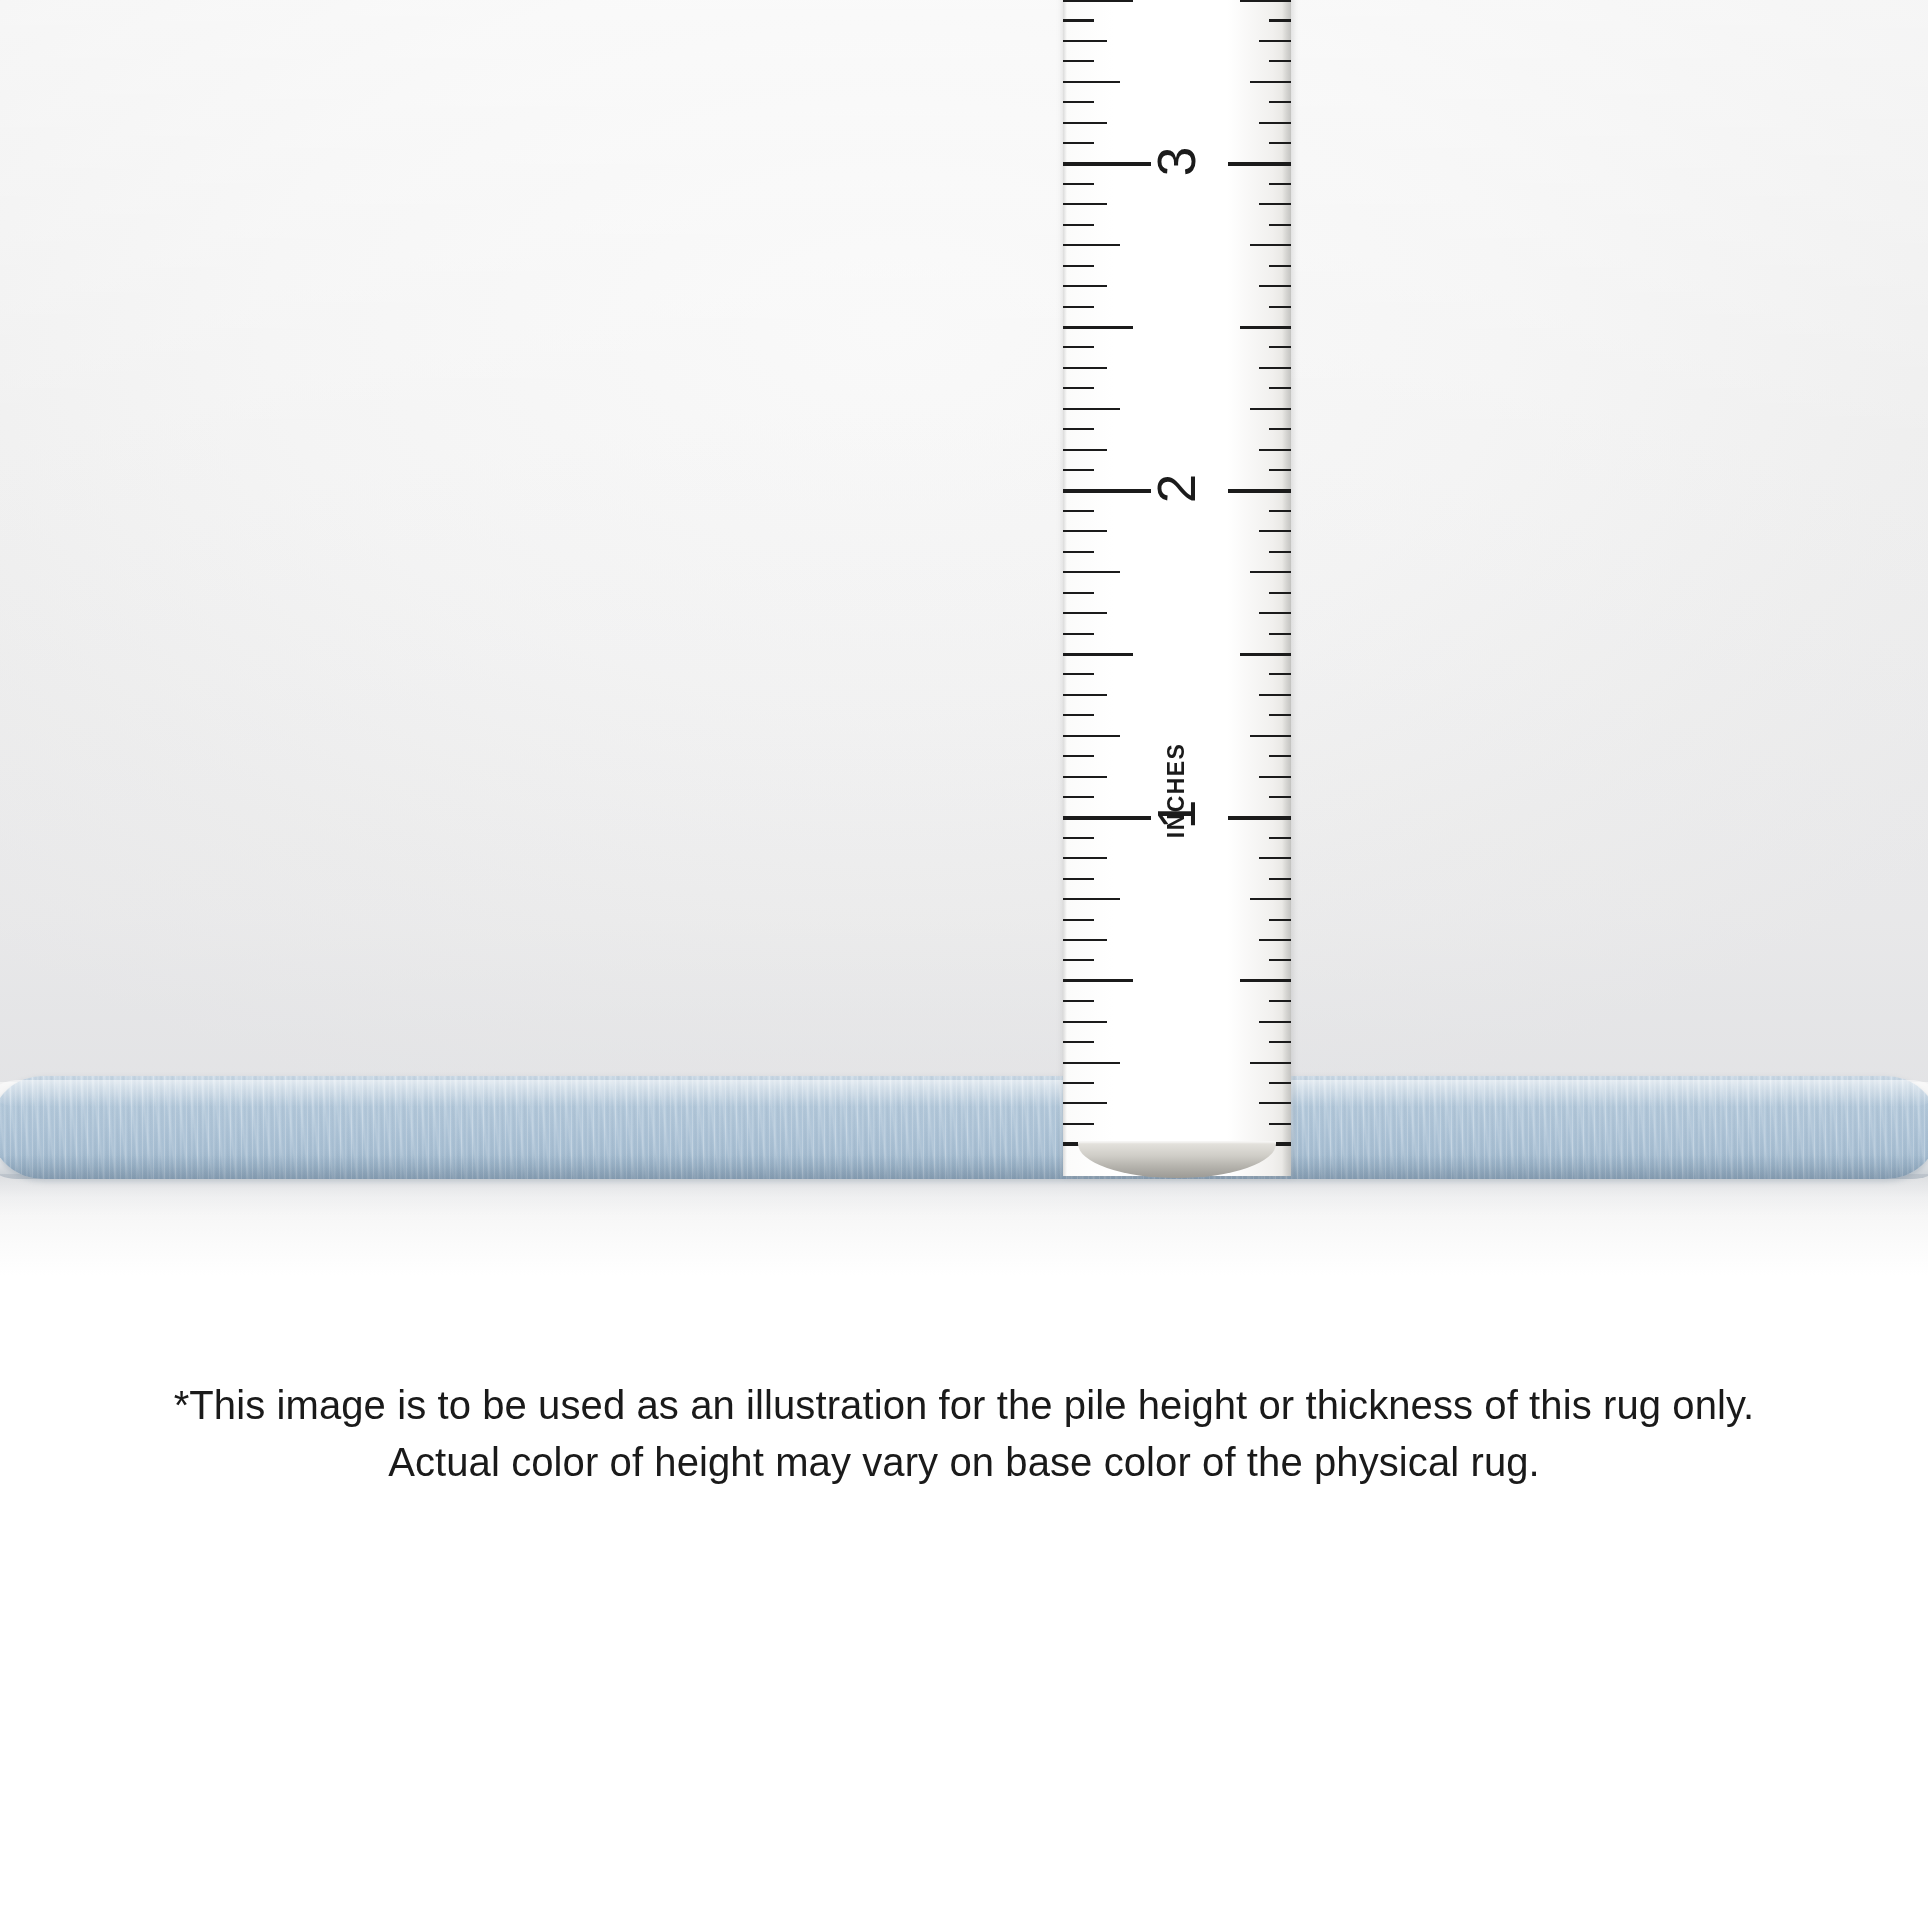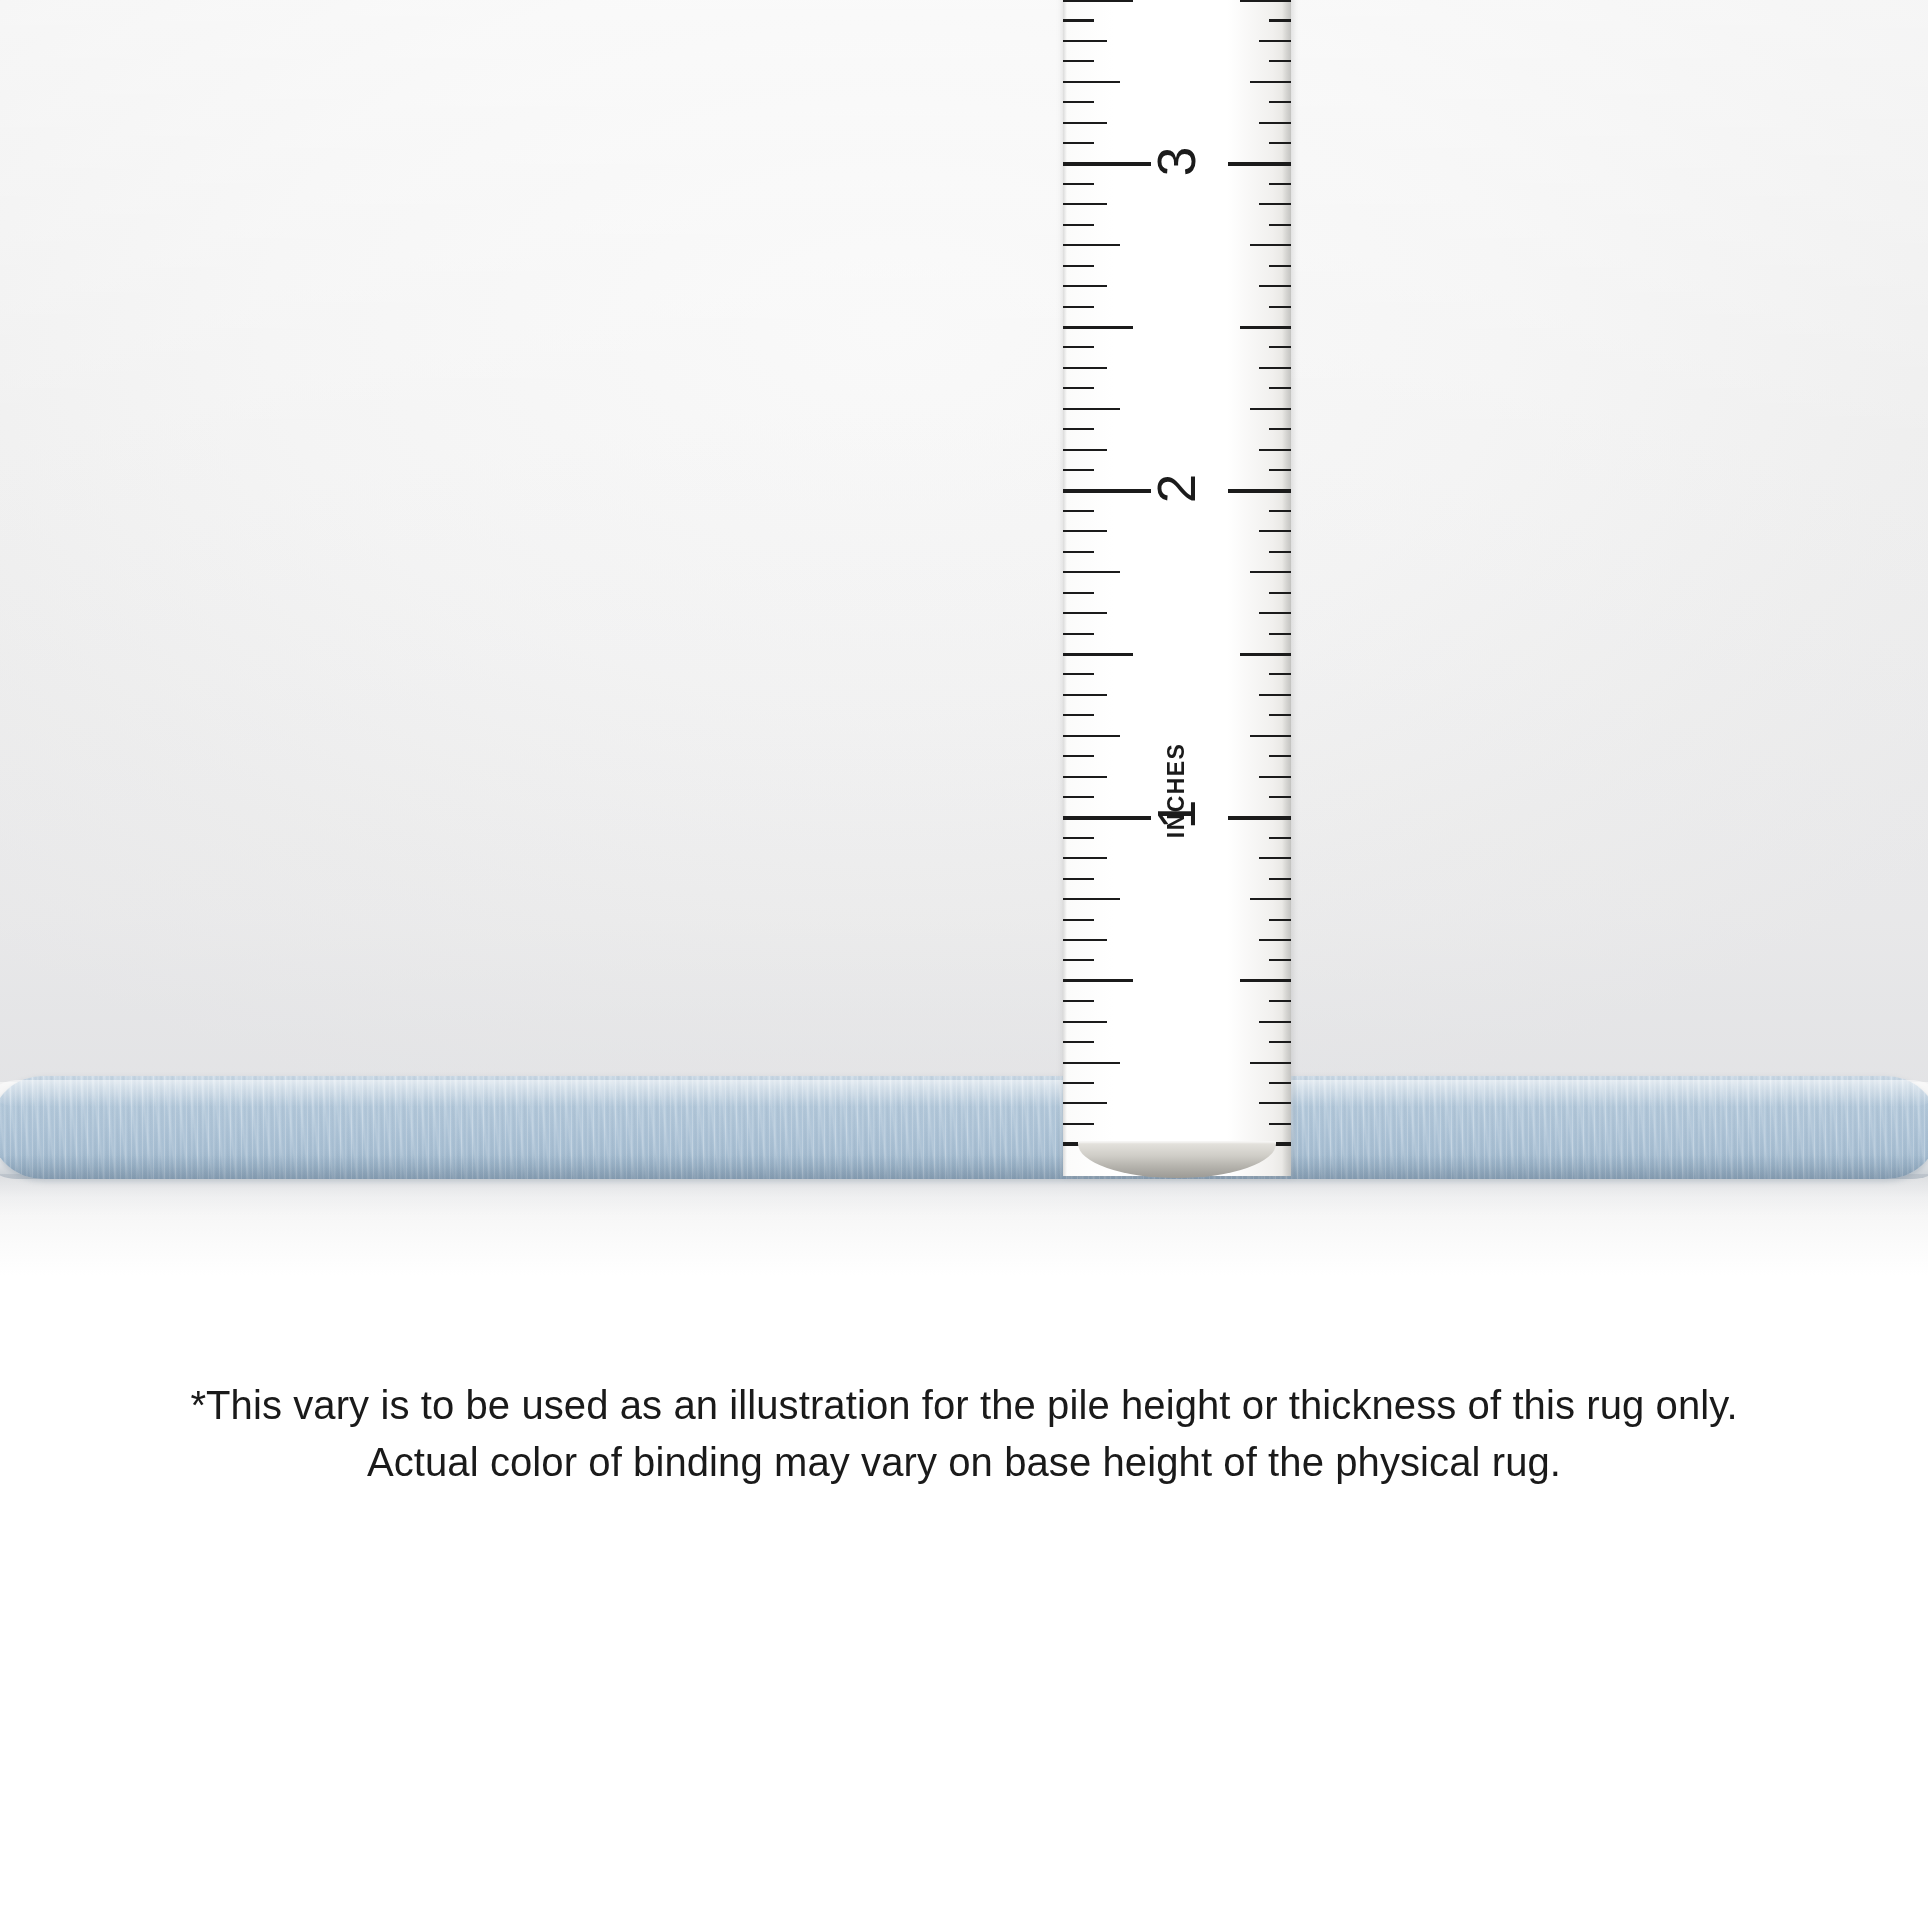--- a/index.html
+++ b/index.html
@@ -374,18 +374,18 @@
         <div class="ruler-num" style="top: 140px; left: 77px;">3</div>
         <div class="ruler-inches-label" style="top: 782px; left: 54px;">INCHES</div>
       </div>
     <div class="ruler-tip">
       <div class="ruler-tip-metal"></div>
     </div>
 
   </div>
 
   <div id="caption">
-    <span class="line">*This vary is to be used as an illustration for the pile height or thickness of this rug only.</span>
-    <span class="line">Actual color of binding may vary on base height of the physical rug.</span>
+    <span class="line">*This image is to be used as an illustration for the pile height or thickness of this rug only.</span>
+    <span class="line">Actual color of height may vary on base color of the physical rug.</span>
   </div>
 
 </div>
 
 
 </body></html>

